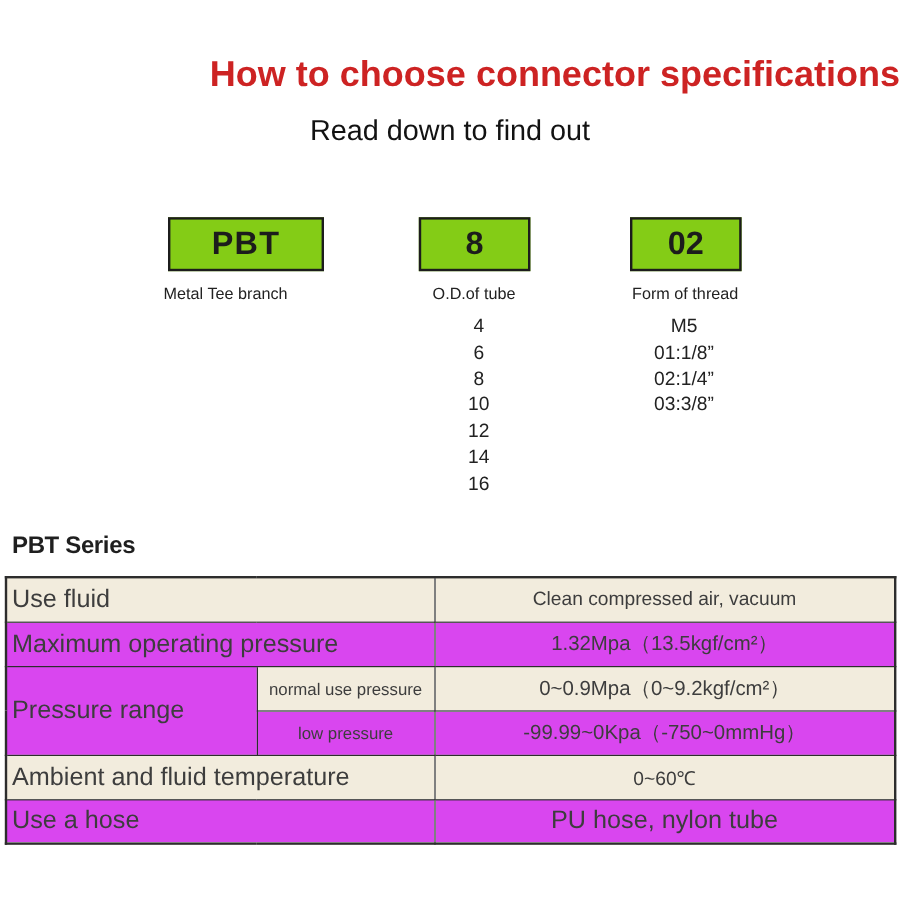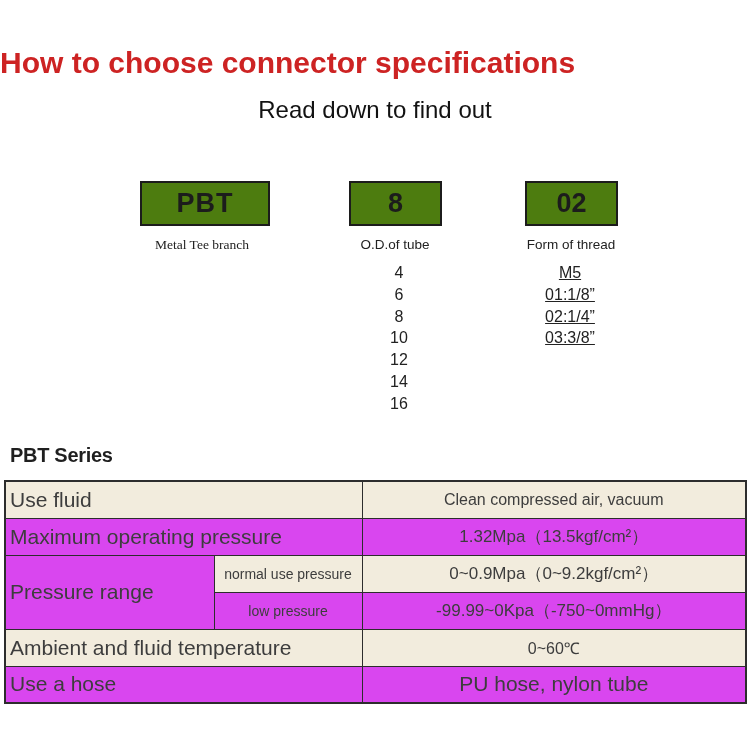--- a/index.html
+++ b/index.html
@@ -8,54 +8,54 @@
     width: 750px;
     height: 750px;
     background: #ffffff;
     font-family: "Liberation Sans", sans-serif;
     overflow: hidden;
   }
 
   
   .title {
     position: absolute; top: 46px; left: 0; width: 750px;
-    text-align: left; font-size: 30px; font-weight: bold;
+    text-align: right; font-size: 30px; font-weight: bold;
     color: var(--accent, #cd2323); letter-spacing: 0px;
   }
   .subtitle {
     position: absolute; top: 96px; left: 0; width: 750px;
     text-align: center; font-size: 24px; color: #121212;
   }
 
   
   .code-box {
     position: absolute; top: 181px; height: 45px;
-    border: 2px solid #1c1c1c; box-sizing: border-box; background: #4d7c0f;
+    border: 2px solid #1c1c1c; box-sizing: border-box; background: #84cc16;
     display: flex; align-items: center; justify-content: center;
     font-weight: bold; font-size: 27px; color: #1c1c1c;
   }
   .box-pbt    { left: 140px; width: 130px; letter-spacing: 1px; }
   .box-od     { left: 349px; width: 93px; }
   .box-thread { left: 525px; width: 93px; }
 
   .caption {
     position: absolute; top: 237px; width: 200px;
     text-align: center; font-size: 13.5px; color: #222222;
   }
-  .cap-pbt    { left: 102px; font-family: Liberation Serif, serif; }
+  .cap-pbt    { left: 88px; }
   .cap-od     { left: 295px; }
   .cap-thread { left: 471px; }
 
   .options {
     position: absolute; top: 262px; width: 160px;
     text-align: center; font-size: 16px; color: #222222;
   }
   .options span { display: block; line-height: 21.8px; }
   .opts-od     { left: 319px; }
-  .opts-thread { left: 490px; text-decoration: underline; }
+  .opts-thread { left: 490px; }
 
   
   .series-heading {
     position: absolute; top: 444px; left: 10px;
     font-size: 20px; font-weight: bold; color: #1f1f1f;
     letter-spacing: -0.3px;
   }
 
   
   .spec-table {

